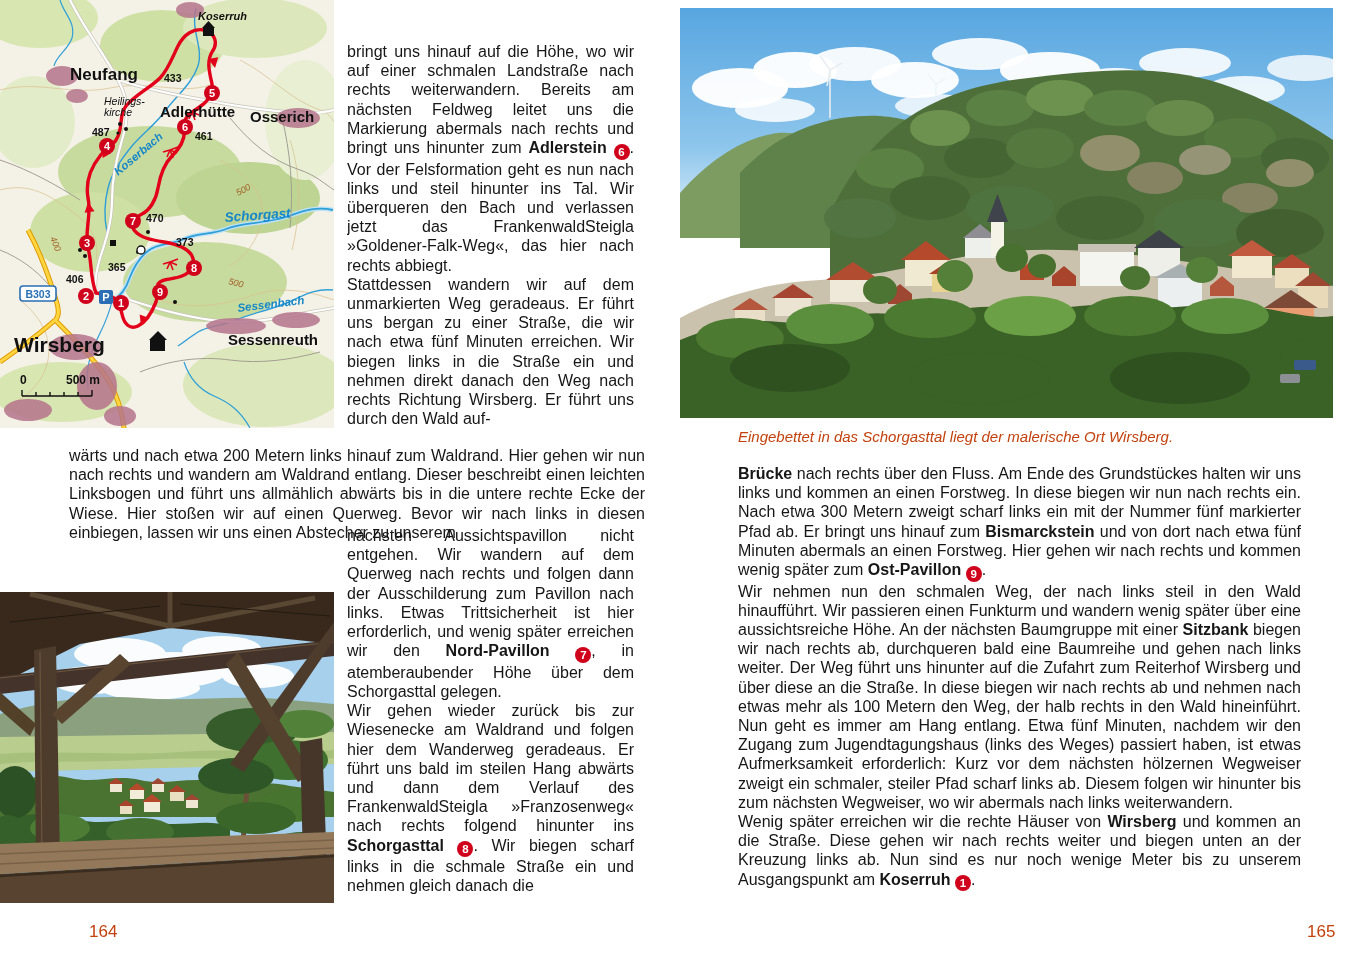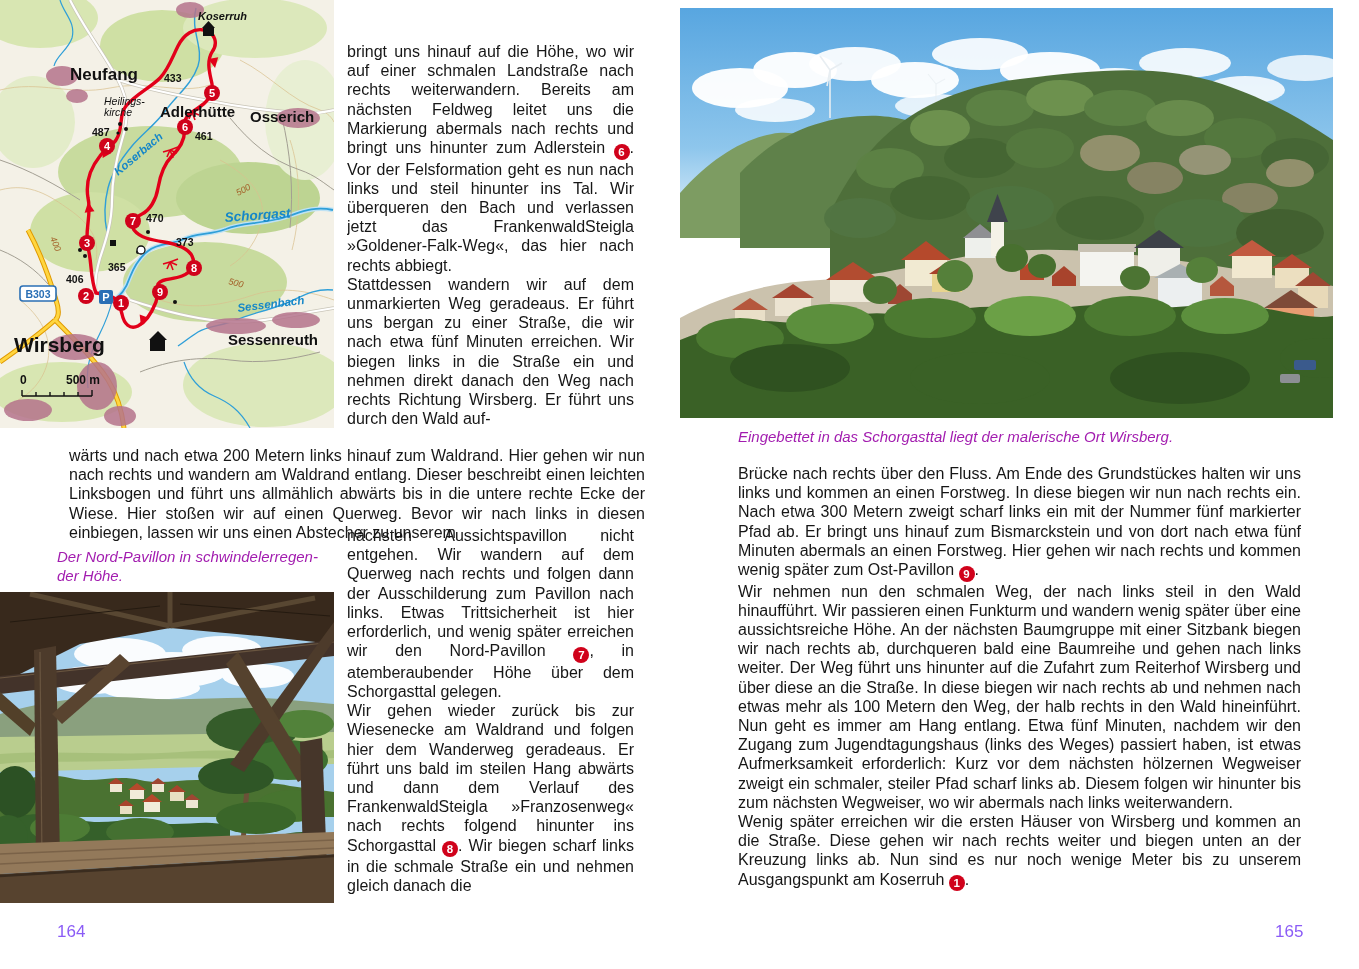--- a/index.html
+++ b/index.html
@@ -5,28 +5,28 @@
   html,body{margin:0;padding:0;}
   body{
     width:1359px;height:969px;position:relative;background:#ffffff;
     font-family:"Liberation Sans","DejaVu Sans",sans-serif;color:#1a1a1a;
     overflow:hidden;
   }
   .abs{position:absolute;}
   
   .bodytext p{margin:0;text-align:justify;font-size:16px;line-height:19.2px;color:#161616;}
   .bodytext{hyphens:auto;-webkit-hyphens:auto;}
-  .bold{font-weight:normal;}
+  .bold{font-weight:bold;}
   .mnum{
     display:inline-block;width:16px;height:16px;border-radius:50%;
     background:#d0021b;color:#fff;font-weight:bold;font-size:11.5px;
     line-height:16px;text-align:center;vertical-align:-2.5px;
   }
-  .caption{font-style:italic;font-size:15px;line-height:18.5px;color:#a21caf;}
-  .pagenum{font-size:17px;color:#8b5cf6;}
+  .caption{font-style:italic;font-size:15px;line-height:18.5px;color:#c2410c;}
+  .pagenum{font-size:17px;color:#c2410c;margin-left:32px;}
   svg text{font-family:"Liberation Sans","DejaVu Sans",sans-serif;}
   .maplabel{font-weight:bold;fill:#111;}
   .waterlabel{font-weight:bold;font-style:italic;fill:#1687c8;}
   .contourlabel{font-style:italic;fill:#a4622a;}
   .elev{font-weight:bold;fill:#111;}
 </style>
 </head>
 <body>
 
 <div class="abs" style="left:0;top:0;width:660px;height:969px;">
@@ -252,24 +252,20 @@
 
   <div class="abs bodytext" style="left:347px;top:42px;width:287px;height:404px;overflow:hidden;">
     <p><span>bringt uns hinauf auf die Höhe, wo wir auf einer schmalen Landstraße nach rechts weiterwandern. Bereits am nächsten Feldweg leitet uns die Markierung abermals nach rechts und bringt uns hinunter zum </span><span class="bold">Adlerstein</span><span> </span><span class="mnum">6</span><span>. Vor der Felsformation geht es nun nach links und steil hinunter ins Tal. Wir überqueren den Bach und verlassen jetzt das FrankenwaldSteigla »Goldener-Falk-Weg«, das hier nach rechts abbiegt.</span></p>
     <p><span>Stattdessen wandern wir auf dem unmarkierten Weg geradeaus. Er führt uns bergan zu einer Straße, die wir nach etwa fünf Minuten erreichen. Wir biegen links in die Straße ein und nehmen direkt danach den Weg nach rechts Richtung Wirsberg. Er führt uns durch den Wald auf-</span></p>
   </div>
 
   <div class="abs bodytext" style="left:57px;top:446px;width:576px;height:98px;overflow:hidden;margin-left:12px;">
     <p><span>wärts und nach etwa 200 Metern links hinauf zum Waldrand. Hier gehen wir nun nach rechts und wandern am Waldrand entlang. Dieser beschreibt einen leichten Linksbogen und führt uns allmählich abwärts bis in die untere rechte Ecke der Wiese. Hier stoßen wir auf einen Querweg. Bevor wir nach links in diesen einbiegen, lassen wir uns einen Abstecher zu unserem</span></p>
   </div>
 
-  <div class="abs caption" style="left:57px;top:548px;width:280px;">
-    <span>Der Nord-Pavillon in schwindelerregen-</span><br>
-    <span>der Höhe.</span>
-  </div>
 
   <div class="abs bodytext" style="left:347px;top:526px;width:287px;height:372px;overflow:hidden;">
     <p><span>nächsten Aussichtspavillon nicht entgehen. Wir wandern auf dem Querweg nach rechts und folgen dann der Ausschilderung zum Pavillon nach links. Etwas Trittsicherheit ist hier erforderlich, und wenig später erreichen wir den </span><span class="bold">Nord-Pavillon</span><span> </span><span class="mnum">7</span><span>, in atemberaubender Höhe über dem Schorgasttal gelegen.</span></p>
     <p><span>Wir gehen wieder zurück bis zur Wiesenecke am Waldrand und folgen hier dem Wanderweg geradeaus. Er führt uns bald im steilen Hang abwärts und dann dem Verlauf des FrankenwaldSteigla »Franzosenweg« nach rechts folgend hinunter ins </span><span class="bold">Schorgasttal</span><span> </span><span class="mnum">8</span><span>. Wir biegen scharf links in die schmale Straße ein und nehmen gleich danach die</span></p>
   </div>
 
   <div class="abs" style="left:0;top:592px;width:334px;height:311px;">
     <svg width="334" height="311" viewBox="0 0 334 311">
       <rect width="334" height="311" fill="#a6d0ec"></rect>
 
@@ -494,17 +490,17 @@
         <rect x="600" y="366" width="20" height="9" rx="2" fill="#8c8f94"></rect>
       </g>
     </svg>
   </div>
 
   <div class="abs caption" style="left:78px;top:428px;width:580px;">Eingebettet in das Schorgasttal liegt der malerische Ort Wirsberg.</div>
 
   <div class="abs bodytext" style="left:78px;top:464px;width:563px;height:458px;overflow:hidden;">
     <p><span class="bold">Brücke</span><span> nach rechts über den Fluss. Am Ende des Grundstückes halten wir uns links und kommen an einen Forstweg. In diese biegen wir nun nach rechts ein. Nach etwa 300 Metern zweigt scharf links ein mit der Nummer fünf markierter Pfad ab. Er bringt uns hinauf zum </span><span class="bold">Bismarckstein</span><span> und von dort nach etwa fünf Minuten abermals an einen Forstweg. Hier gehen wir nach rechts und kommen wenig später zum </span><span class="bold">Ost-Pavillon</span><span> </span><span class="mnum">9</span><span>.</span></p>
     <p><span>Wir nehmen nun den schmalen Weg, der nach links steil in den Wald hinaufführt. Wir passieren einen Funkturm und wandern wenig später über eine aussichtsreiche Höhe. An der nächsten Baumgruppe mit einer </span><span class="bold">Sitzbank</span><span> biegen wir nach rechts ab, durchqueren bald eine Baumreihe und gehen nach links weiter. Der Weg führt uns hinunter auf die Zufahrt zum Reiterhof Wirsberg und über diese an die Straße. In diese biegen wir nach rechts ab und nehmen nach etwas mehr als 100 Metern den Weg, der halb rechts in den Wald hineinführt. Nun geht es immer am Hang entlang. Etwa fünf Minuten, nachdem wir den Zugang zum Jugendtagungshaus (links des Weges) passiert haben, ist etwas Aufmerksamkeit erforderlich: Kurz vor dem nächsten hölzernen Wegweiser zweigt ein schmaler, steiler Pfad scharf links ab. Diesem folgen wir hinunter bis zum nächsten Wegweiser, wo wir abermals nach links weiterwandern.</span></p>
-    <p><span>Wenig später erreichen wir die ersten Häuser von </span><span class="bold">Wirsberg</span><span> und kommen an die Straße. Diese gehen wir nach rechts weiter und biegen unten an der Kreuzung links ab. Nun sind es nur noch wenige Meter bis zu unserem Ausgangspunkt am </span><span class="bold">Koserruh</span><span> </span><span class="mnum">1</span><span>.</span></p>
+    <p><span>Wenig später erreichen wir die rechte Häuser von </span><span class="bold">Wirsberg</span><span> und kommen an die Straße. Diese gehen wir nach rechts weiter und biegen unten an der Kreuzung links ab. Nun sind es nur noch wenige Meter bis zu unserem Ausgangspunkt am </span><span class="bold">Koserruh</span><span> </span><span class="mnum">1</span><span>.</span></p>
   </div>
 
   <div class="abs pagenum" style="left:615px;top:922px;">165</div>
 </div>
 
 </body></html>

